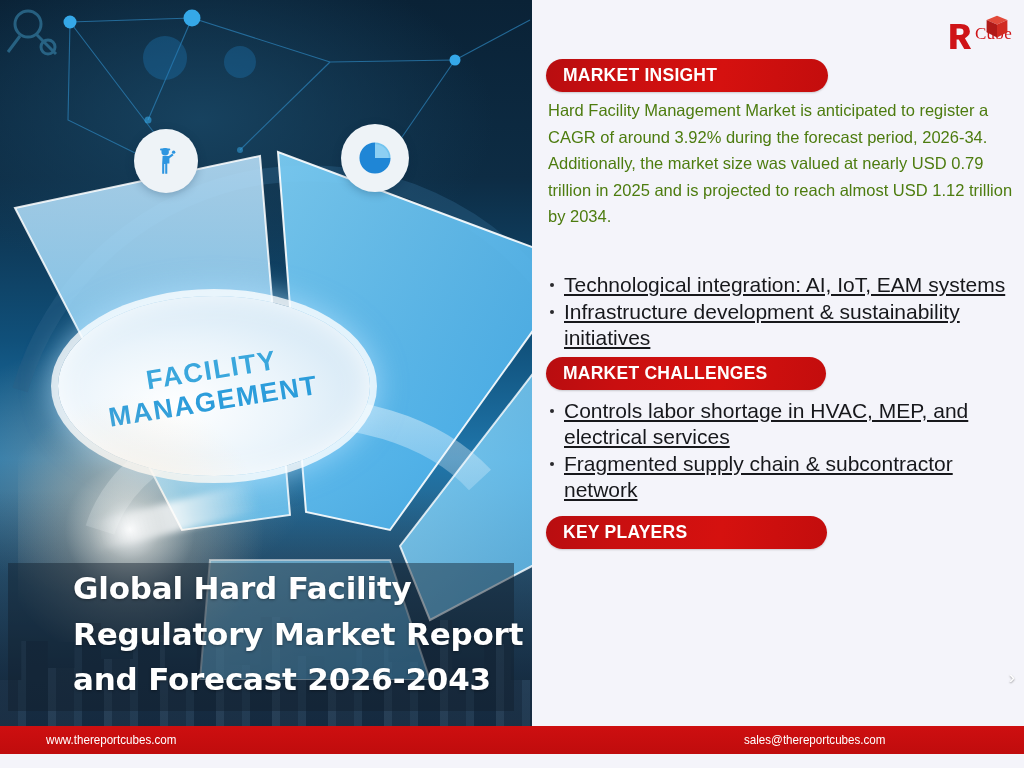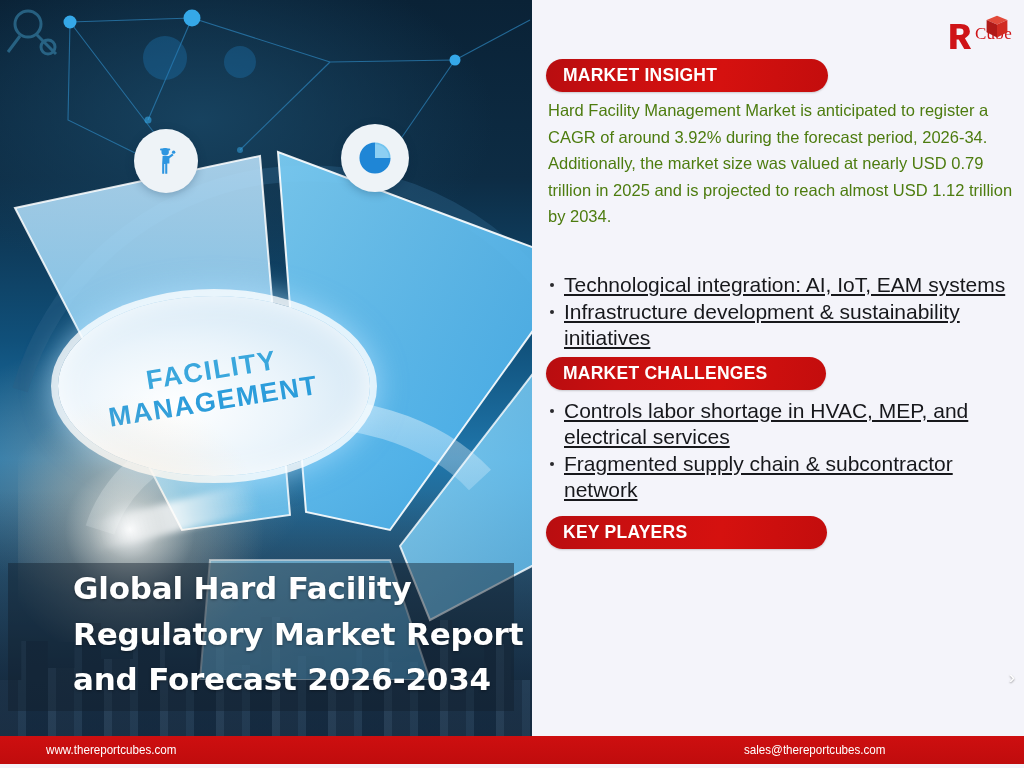--- a/index.html
+++ b/index.html
@@ -145,21 +145,21 @@
 
   
   #next-arrow{
     position:absolute;right:2px;top:664px;width:20px;height:24px;
     display:flex;align-items:center;justify-content:center;color:#ffffff;
     font-size:19px;line-height:19px;text-shadow:0 1px 2px rgba(0,0,0,.4);
   }
 
   
   #footer{
-    position:absolute;left:0;bottom:4px;width:1024px;height:28px;
+    position:absolute;left:0;bottom:14px;width:1024px;height:28px;
     background:linear-gradient(180deg,#ce0f10 0%,#c00c0d 100%);
   }
   .foot-txt{
     position:absolute;top:6px;font-family:"Liberation Sans",sans-serif;
     font-size:13.5px;color:#ffffff;transform:scaleX(.86);transform-origin:left center;
   }
   #foot-site{left:46px;}
   #foot-mail{left:744px;}
 </style>
 </head>
@@ -262,21 +262,21 @@
       </svg>
     </div>
 
     <div id="flare"></div>
   </div>
 
   <div id="title-panel"></div>
   <div id="title-text">
     <div>Global Hard Facility</div>
     <div>Regulatory Market Report</div>
-    <div>and Forecast 2026-2034</div>
+    <div>and Forecast 2026-2043</div>
   </div>
 
   <div id="right-panel">
 
     <div id="logo">
       <span id="logo-r">Я</span>
       <span id="logo-cube-word">Cube</span>
       <svg id="logo-cube-icon" viewBox="0 0 30 30">
         <path d="M15 2 L27 7 L15 12 L3 7 Z" fill="#e24a3a"></path>
         <path d="M3 7 L15 12 L15 27 L3 21 Z" fill="#b01a18"></path>

